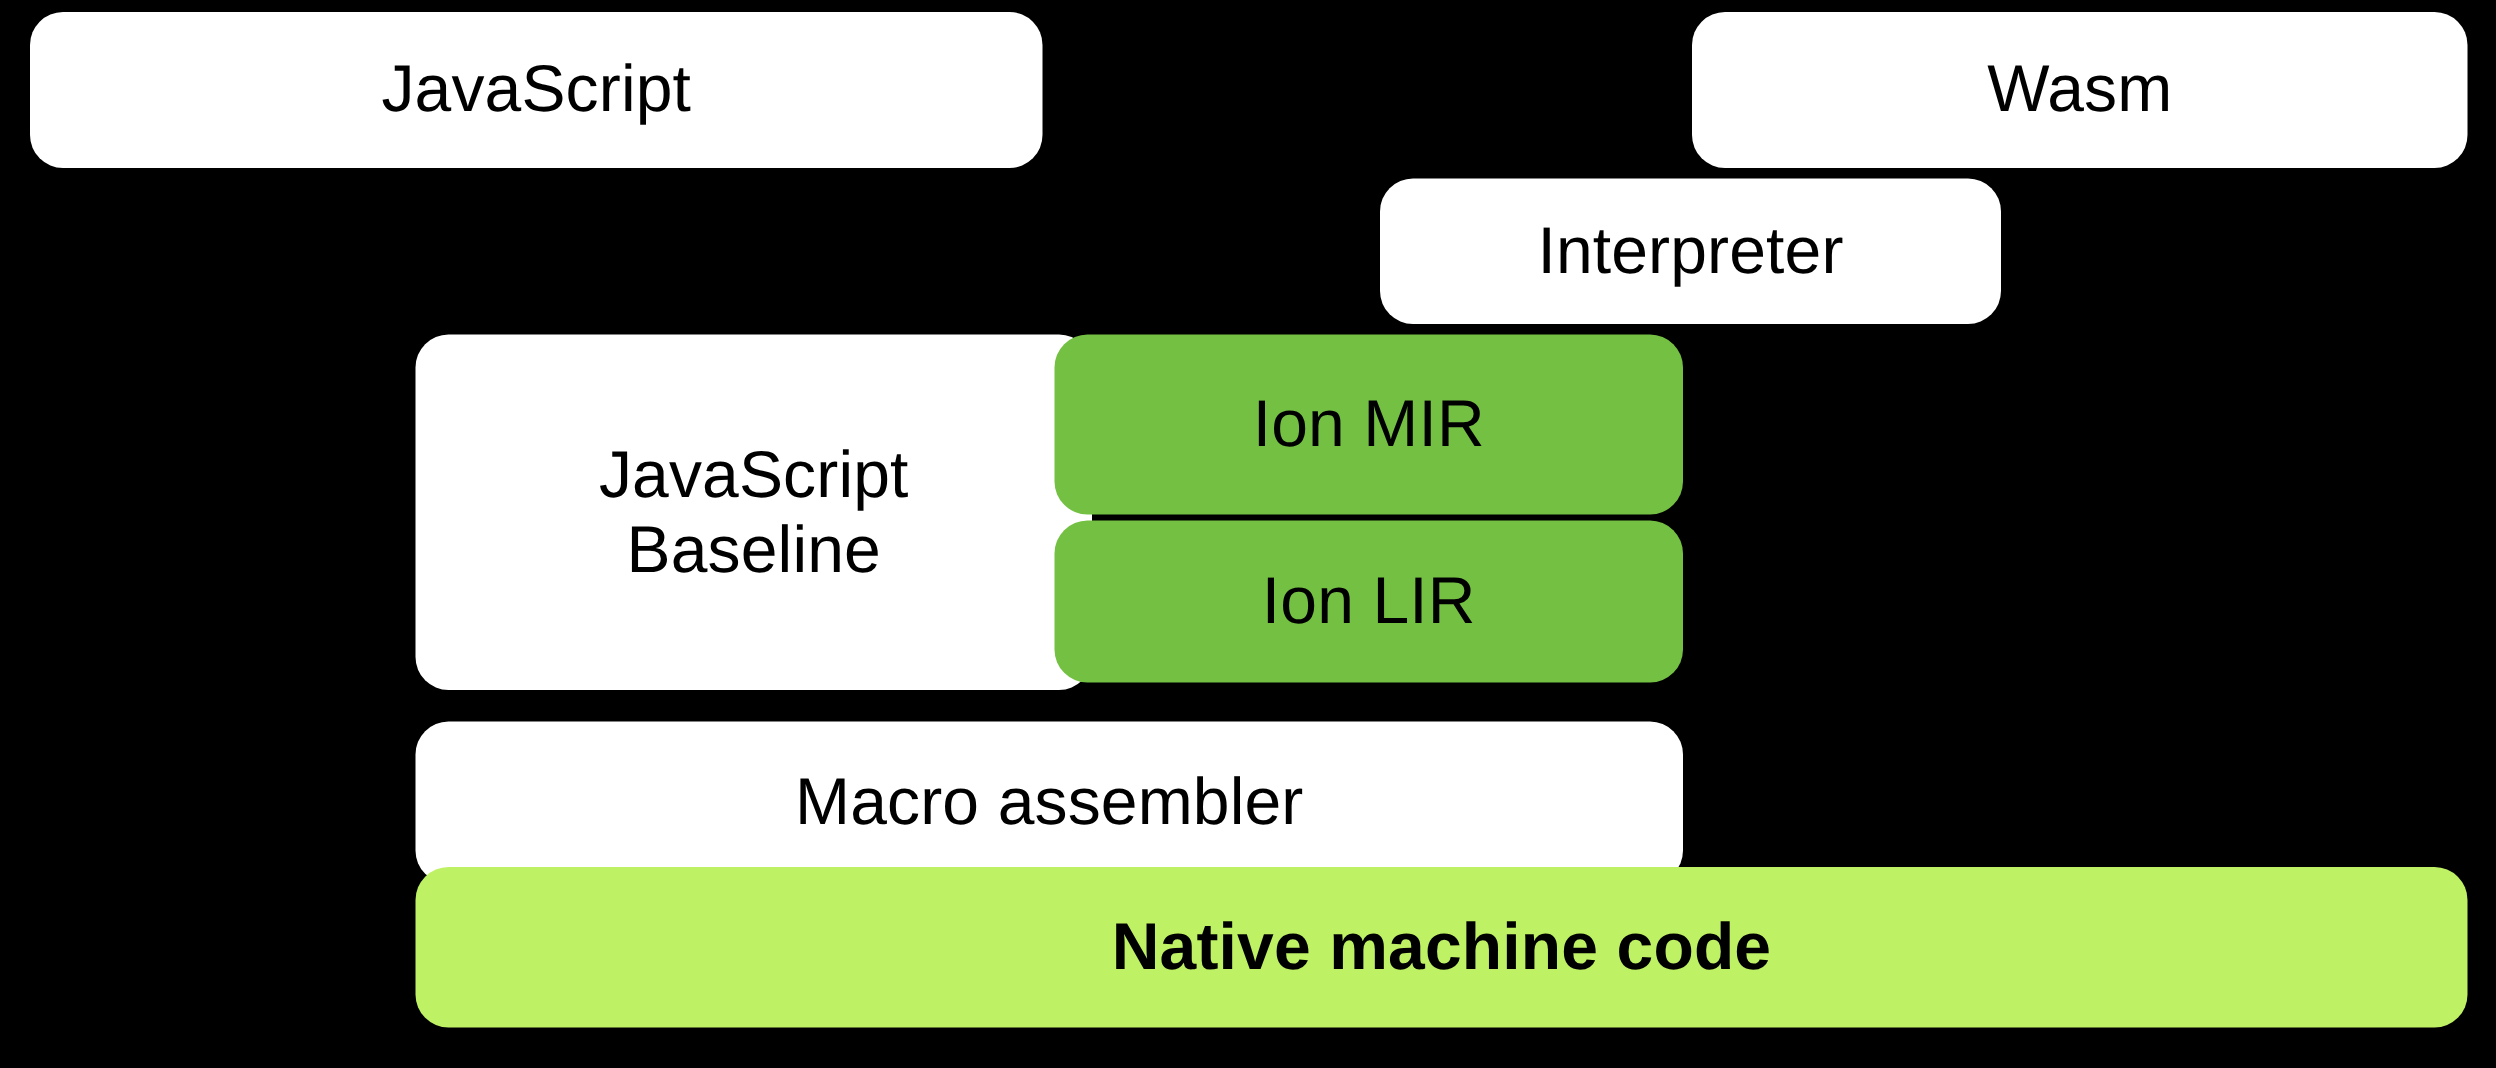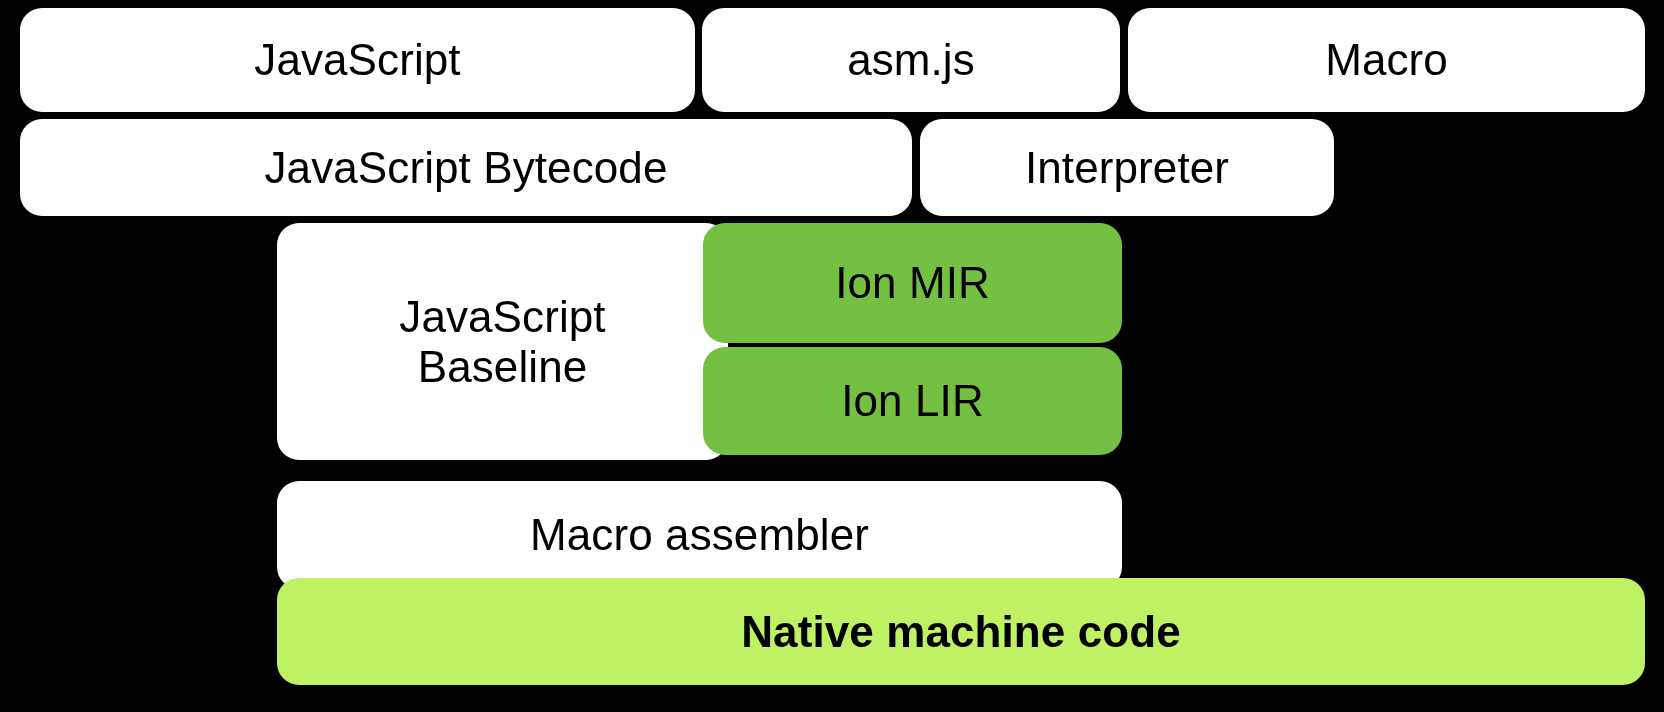--- a/index.html
+++ b/index.html
@@ -43,23 +43,21 @@
   .node .label {
     display: block;
     padding: 0 10px;
   }
 </style>
 </head>
 <body>
 
 <div id="diagram" style="background: rgb(0, 0, 0);">
     <div class="node fill-white" style="left: 20px; top: 8px; width: 675px; height: 104px; background: rgb(255, 255, 255);"><span class="label">JavaScript</span></div>
-    <div class="node fill-white" style="left: 702px; top: 8px; width: 418px; height: 104px; background: rgb(255, 255, 255);"><span class="label">asm.js</span></div>
-    <div class="node fill-white" style="left: 1128px; top: 8px; width: 517px; height: 104px; background: rgb(255, 255, 255);"><span class="label">Macro</span></div>
-    <div class="node fill-white" style="left: 20px; top: 119px; width: 892px; height: 97px; background: rgb(255, 255, 255);"><span class="label">JavaScript Bytecode</span></div>
+    <div class="node fill-white" style="left: 1128px; top: 8px; width: 517px; height: 104px; background: rgb(255, 255, 255);"><span class="label">Wasm</span></div>
     <div class="node fill-white" style="left: 920px; top: 119px; width: 414px; height: 97px; background: rgb(255, 255, 255);"><span class="label">Interpreter</span></div>
     <div class="node fill-white" style="left: 277px; top: 223px; width: 451px; height: 237px; background: rgb(255, 255, 255);"><span class="label">JavaScript
 Baseline</span></div>
     <div class="node fill-green" style="left: 703px; top: 223px; width: 419px; height: 120px; background: rgb(116, 192, 67); align-items: center;"><span class="label">Ion MIR</span></div>
     <div class="node fill-green" style="left: 703px; top: 347px; width: 419px; height: 108px; background: rgb(116, 192, 67);"><span class="label">Ion LIR</span></div>
     <div class="node fill-white" style="left: 277px; top: 465px; width: 845px; height: 108px; background: rgb(255, 255, 255); margin-top: 16px;"><span class="label">Macro assembler</span></div>
     <div class="node fill-white" style="left: 277px; top: 578px; width: 1368px; height: 107px; background: #bef264; font-weight: bold;"><span class="label">Native machine code</span></div>
   </div>
 
 </body></html>

